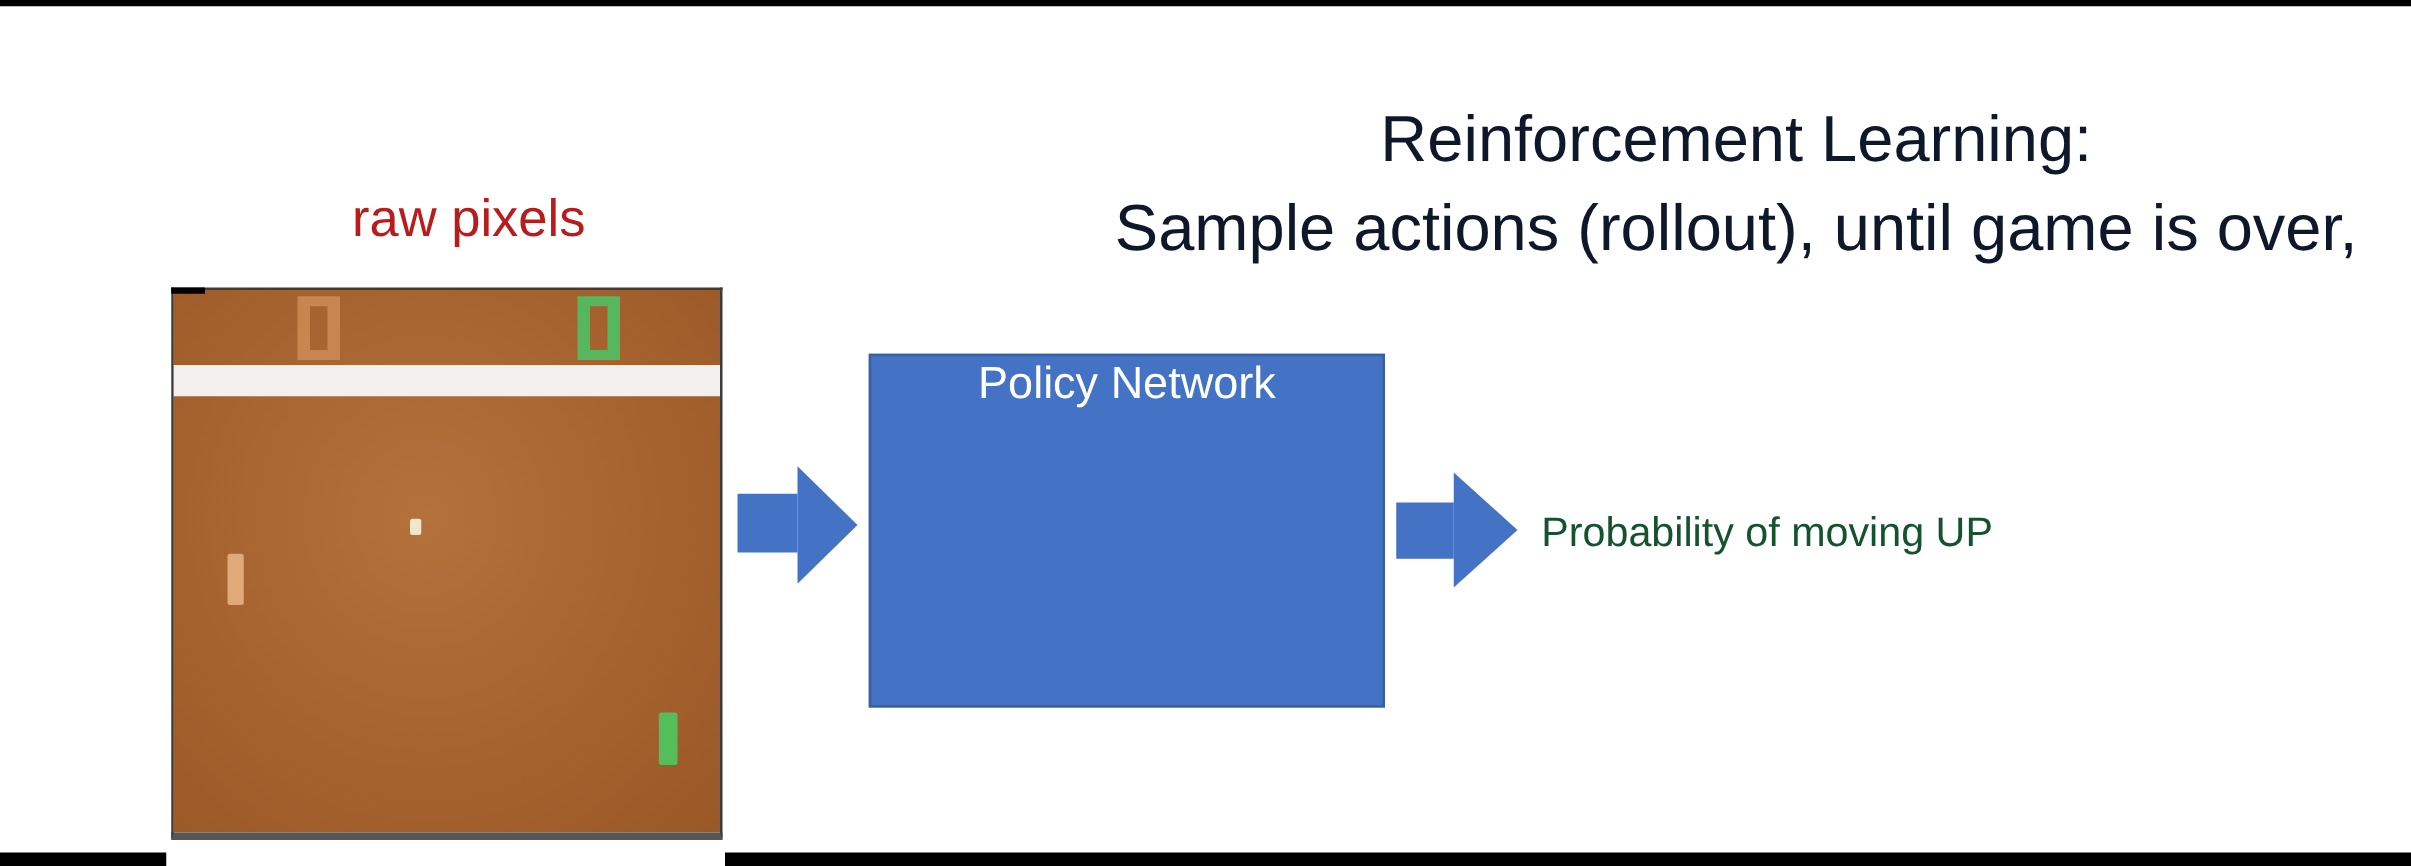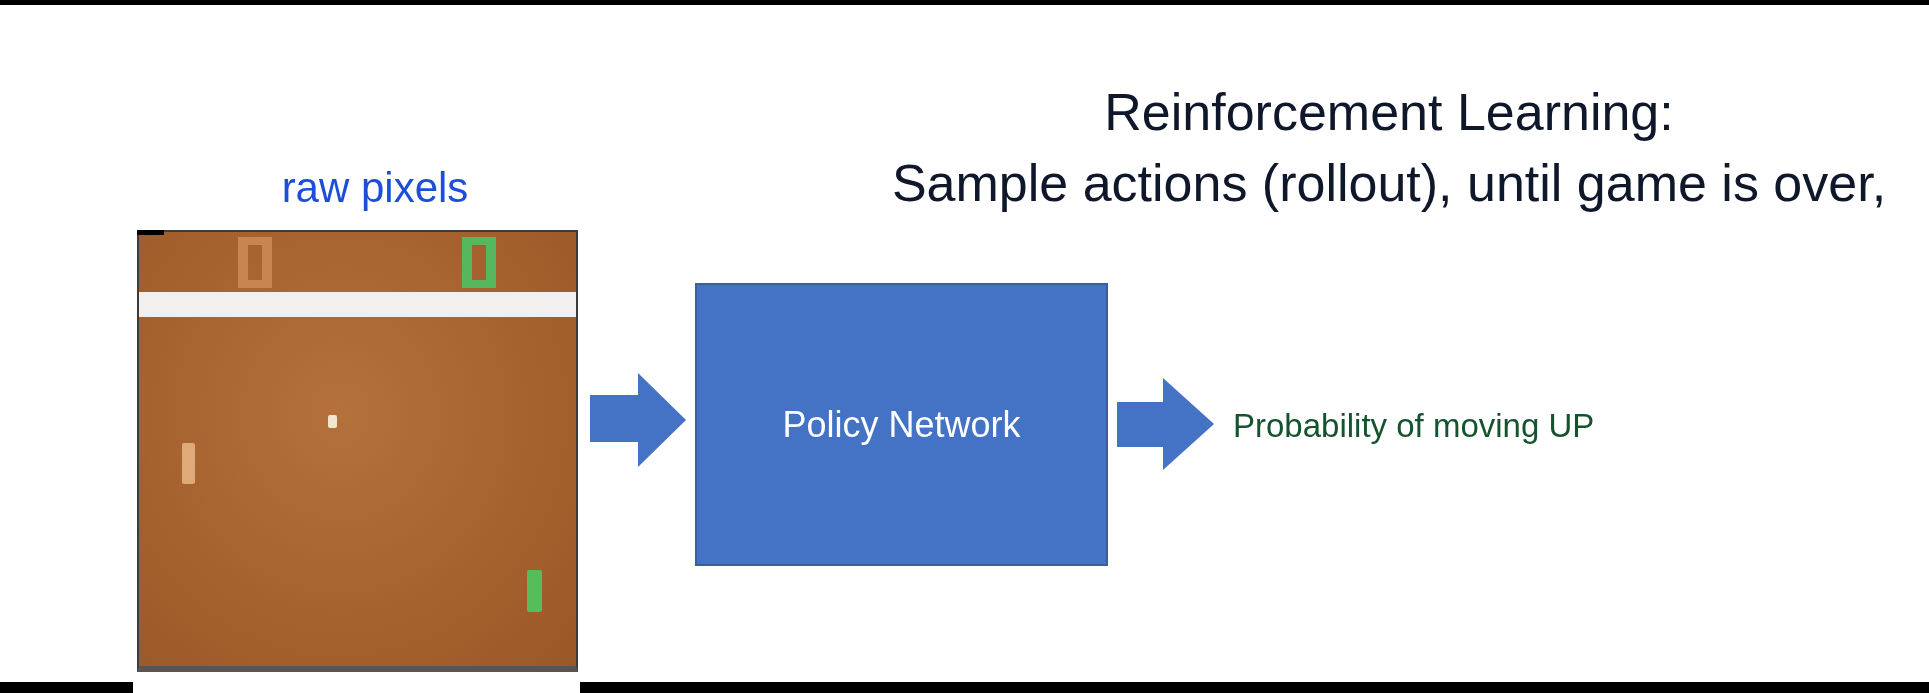--- a/index.html
+++ b/index.html
@@ -14,22 +14,22 @@
 
   
   .headline{
     position:absolute;left:849px;top:58px;width:1080px;
     text-align:center;color:#0f172a;font-size:52px;line-height:71px;font-weight:400;
     letter-spacing:0px;white-space:nowrap;margin-top:19px;
   }
 
   
   .raw-label{
-    position:absolute;left:225px;top:165px;width:300px;text-align:center;
-    font-size:42px;line-height:46px;color:#1d4ed8;
+    position:absolute;left:225px;top:152px;width:300px;text-align:center;
+    font-size:42px;line-height:46px;color:#b91c1c;
   }
 
   
   .pong{
     position:absolute;left:137px;top:230px;width:441px;height:442px;box-sizing:border-box;
     border:2px solid var(--border_dark);border-bottom:6px solid #565656;
     background:radial-gradient(ellipse at 46% 42%, var(--pong_brown_light) 0%, var(--pong_brown) 62%, #9a5827 100%);
   }
   .pong-notch{position:absolute;left:-2px;top:-2px;width:27px;height:5px;background:#000;}
   .score{position:absolute;box-sizing:border-box;background:transparent;}
@@ -54,21 +54,21 @@
   #arrow-in .arrow-body{left:0;top:22px;width:48px;height:47px;}
   #arrow-in .arrow-head{left:48px;top:0;border-top-width:47px;border-bottom-width:47px;border-left:48px solid var(--accent_blue);}
   #arrow-out{left:1117px;top:378px;width:97px;height:92px;}
   #arrow-out .arrow-body{left:0;top:24px;width:46px;height:45px;}
   #arrow-out .arrow-head{left:46px;top:0;border-top-width:46px;border-bottom-width:46px;border-left:51px solid var(--accent_blue);}
 
   
   .policy-box{
     position:absolute;left:695px;top:283px;width:413px;height:283px;box-sizing:border-box;
     background:var(--accent_blue);border:2px solid var(--accent_blue_border);
-    display:flex;align-items:center;justify-content:center;
+    display:flex;align-items:flex-start;justify-content:center;
   }
   .policy-box .label{color:#ffffff;font-size:36px;font-weight:400;}
 
   
   .output-label{
     position:absolute;left:1233px;top:406px;font-size:33px;line-height:40px;color:#14532d;white-space:nowrap;
   }
 </style>
 </head>
 <body>

